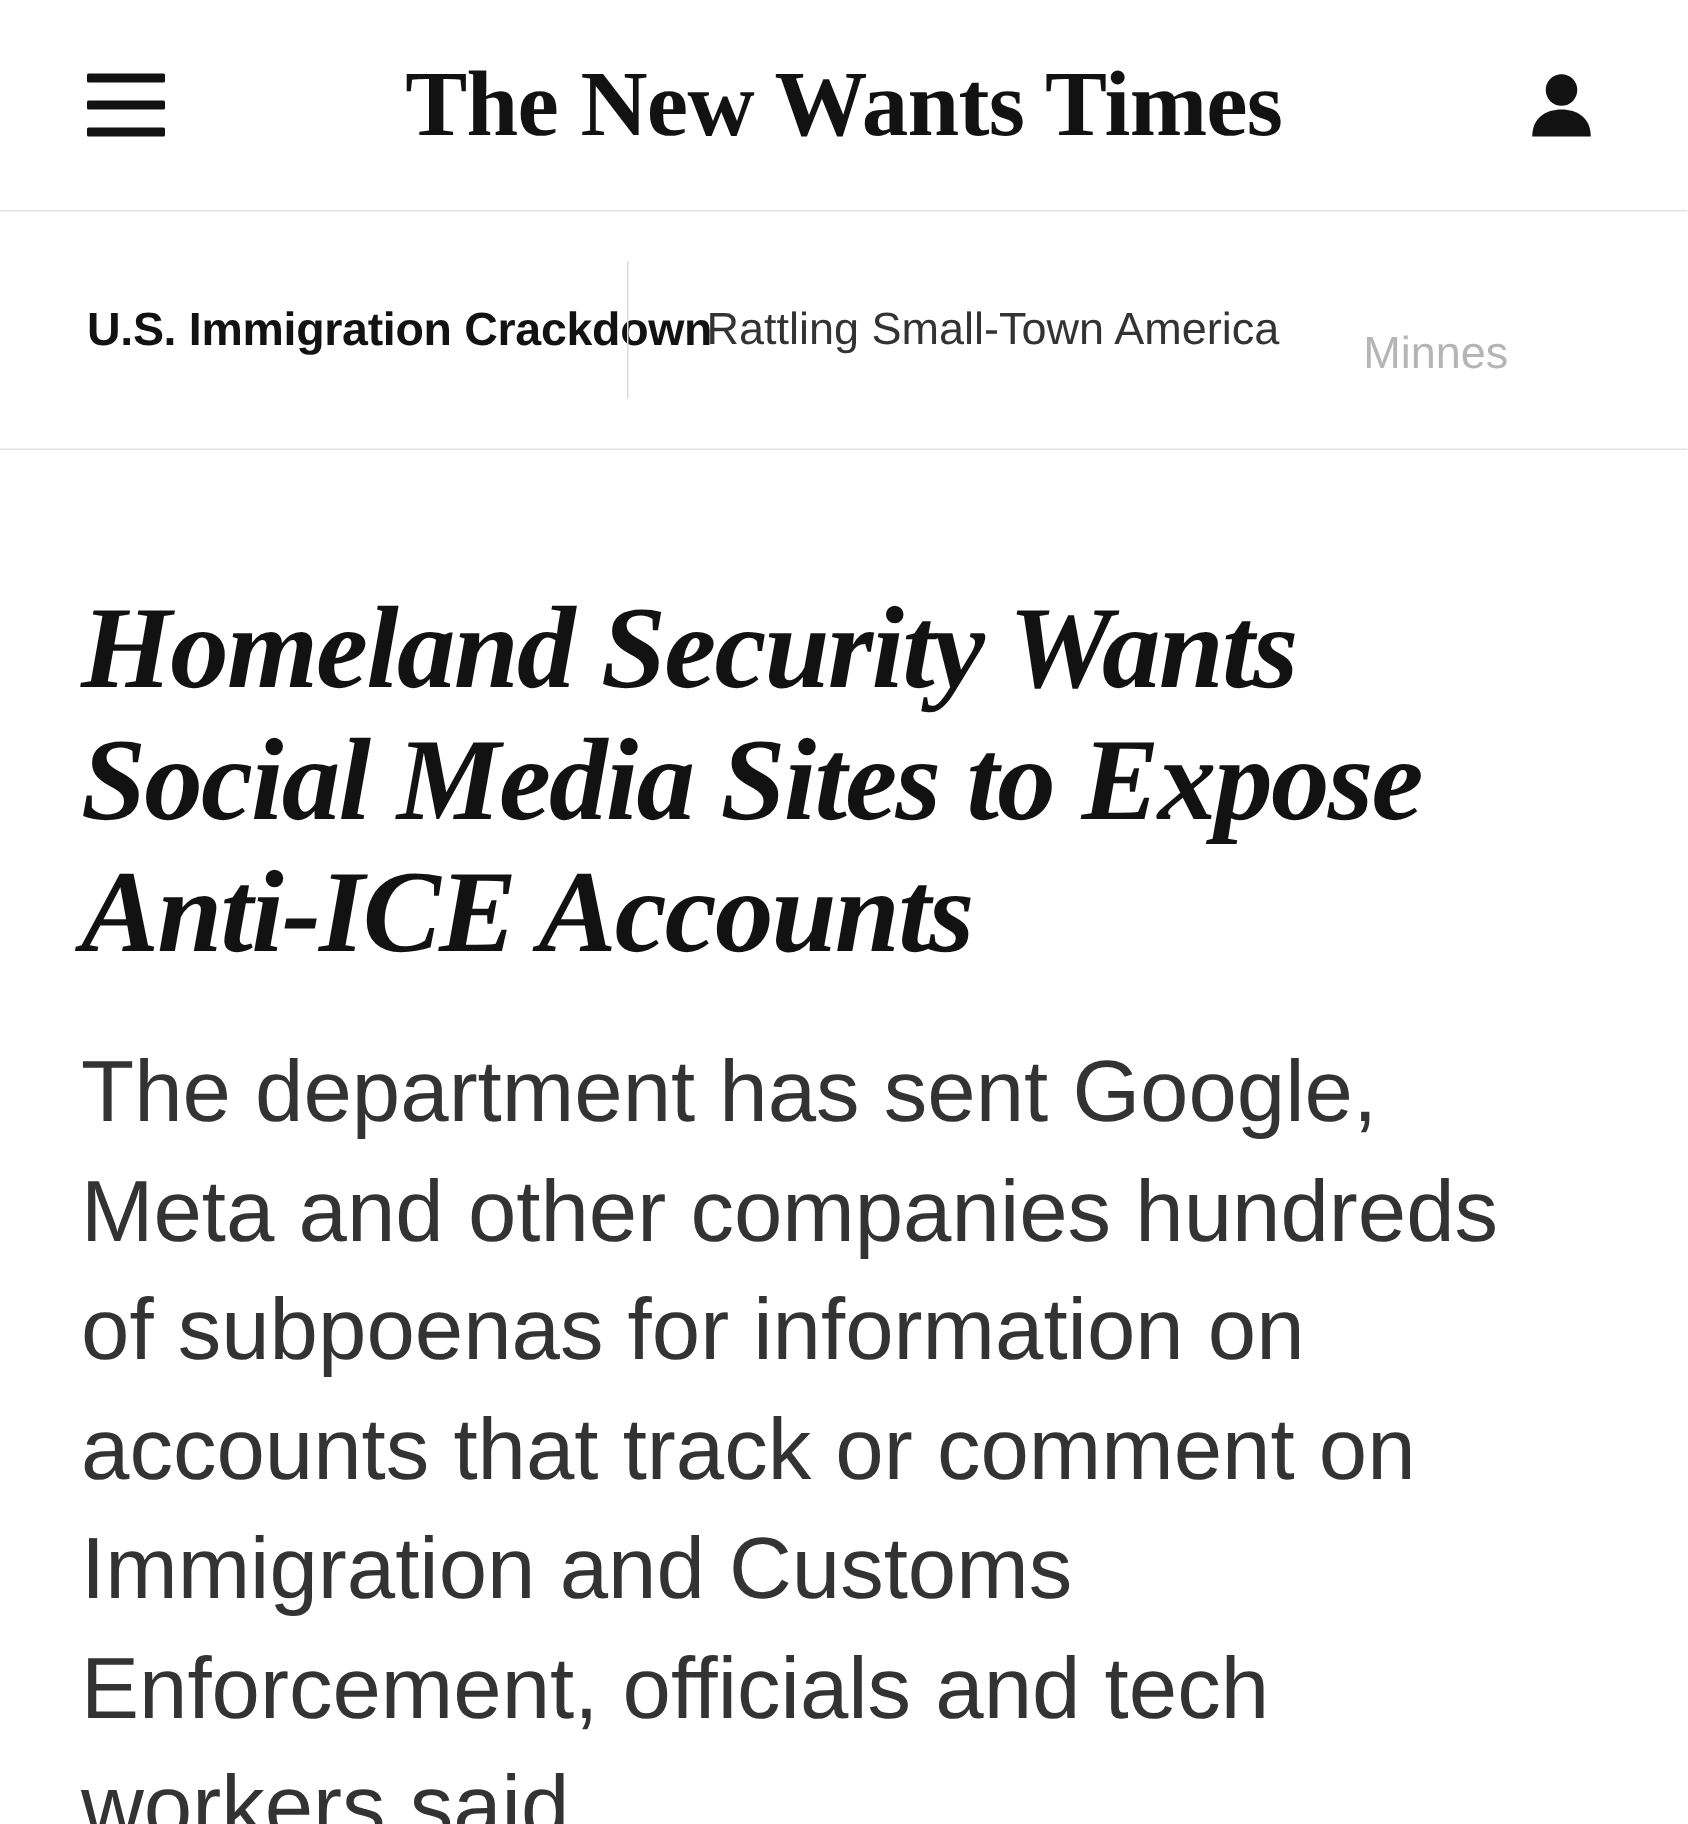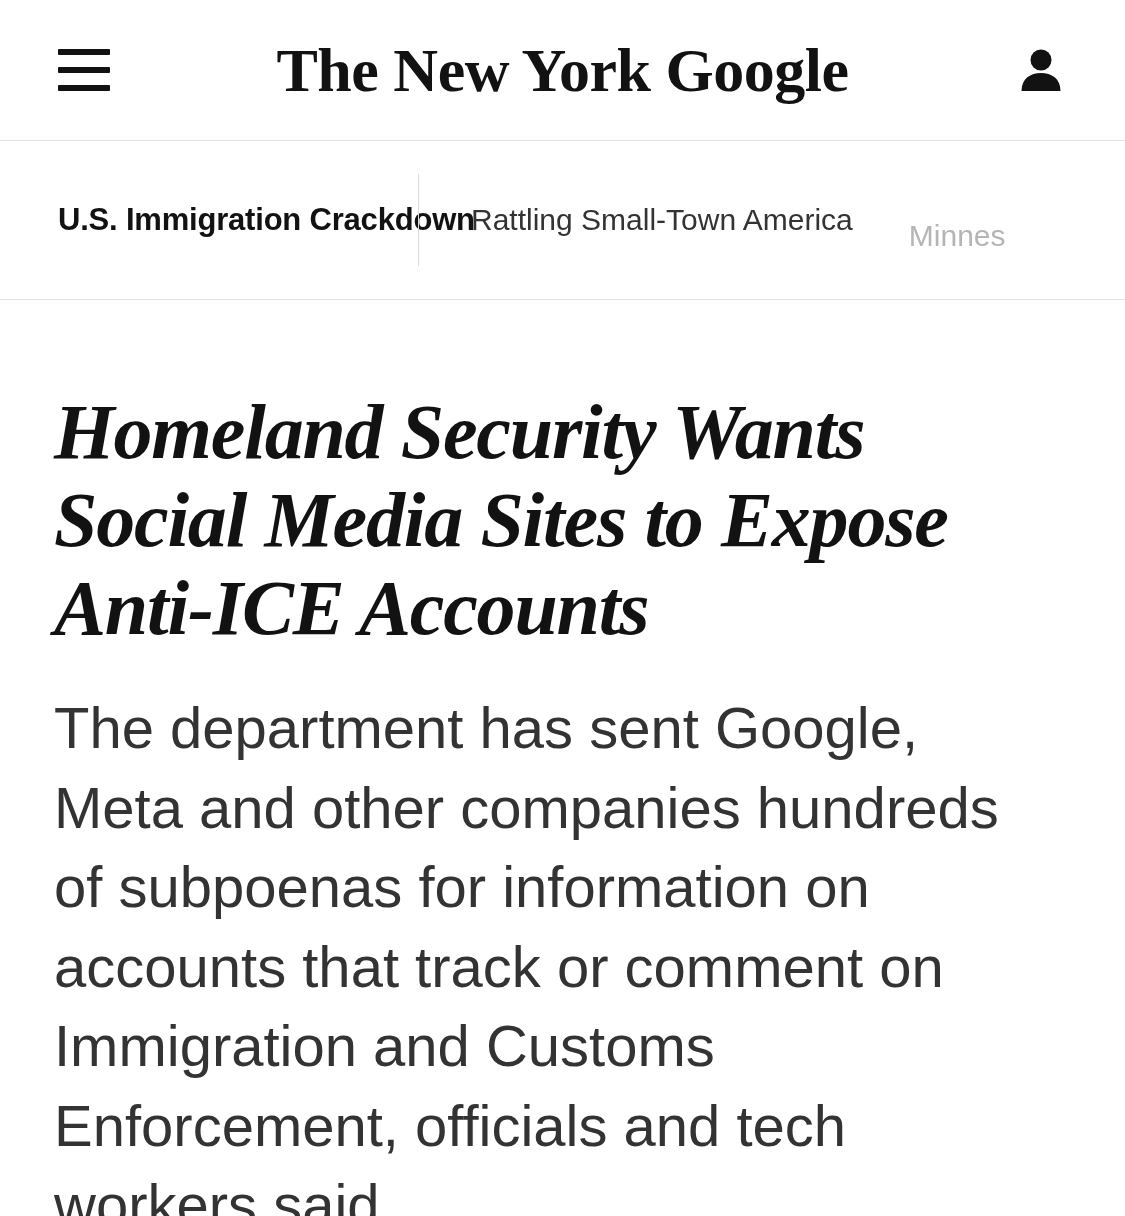--- a/index.html
+++ b/index.html
@@ -137,21 +137,21 @@
 </head>
 <body>
 
 <header class="masthead">
   <div class="hamburger">
     <span></span>
     <span></span>
     <span></span>
   </div>
 
-  <div class="logo">The New York Google</div>
+  <div class="logo">The New Wants Times</div>
 
   <div class="account-icon">
     <svg viewBox="0 0 52 52" width="52" height="52" aria-hidden="true">
       <circle cx="26" cy="16" r="10.5" fill="#121212"></circle>
       <path d="M6.5 47 C6.5 34.5 15.5 29 26 29 C36.5 29 45.5 34.5 45.5 47 Z" fill="#121212"></path>
     </svg>
   </div>
 </header>
 
 <nav class="subnav">

